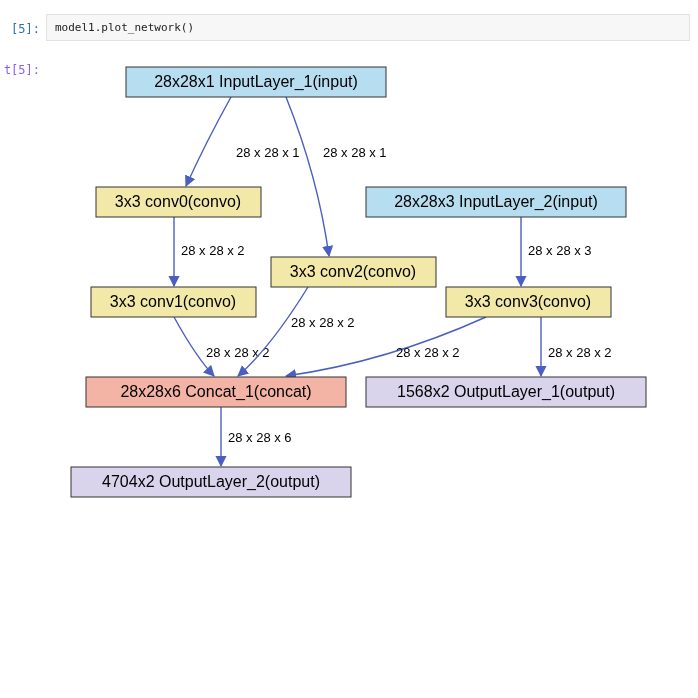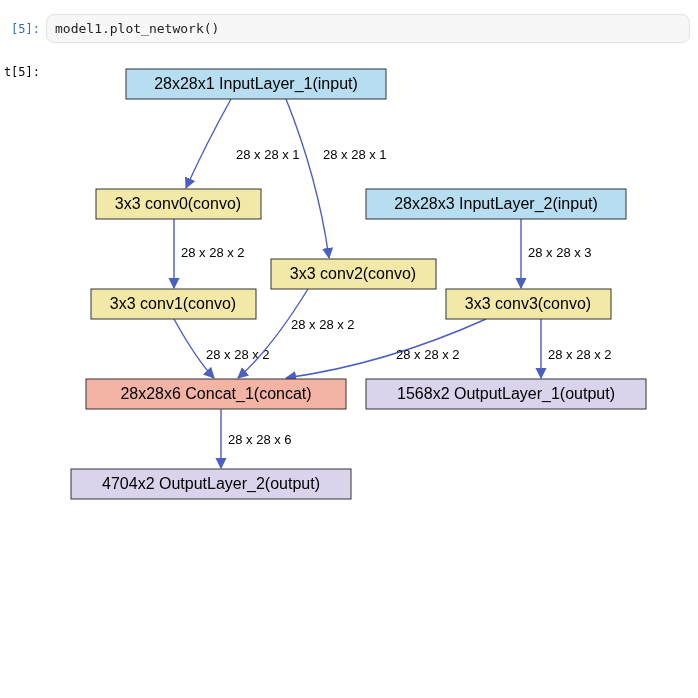--- a/index.html
+++ b/index.html
@@ -20,30 +20,30 @@
     width: 46px;
     text-align: right;
     font-family: "Menlo", "Consolas", monospace;
     font-size: 12px;
     color: #2f6fb0;
     padding-top: 8px;
     padding-right: 6px;
     box-sizing: border-box;
   }
   .prompt.out {
-    color: #000000;
+    color: #8b5cf6;
   }
   .code-cell {
     flex: 1;
     background: #f7f7f7;
     border: 1px solid #e2e2e2;
-    border-radius: 8px;
+    border-radius: 0;
     padding: 6px 8px;
     font-family: "Menlo", "Consolas", monospace;
-    font-size: 13px;
+    font-size: 11px;
     color: #222;
     margin-right: 8px;
   }
   .output-area {
     flex: 1;
     padding-top: 2px;
   }
   svg { display: block; }
   .node-rect {
     stroke: #333;

